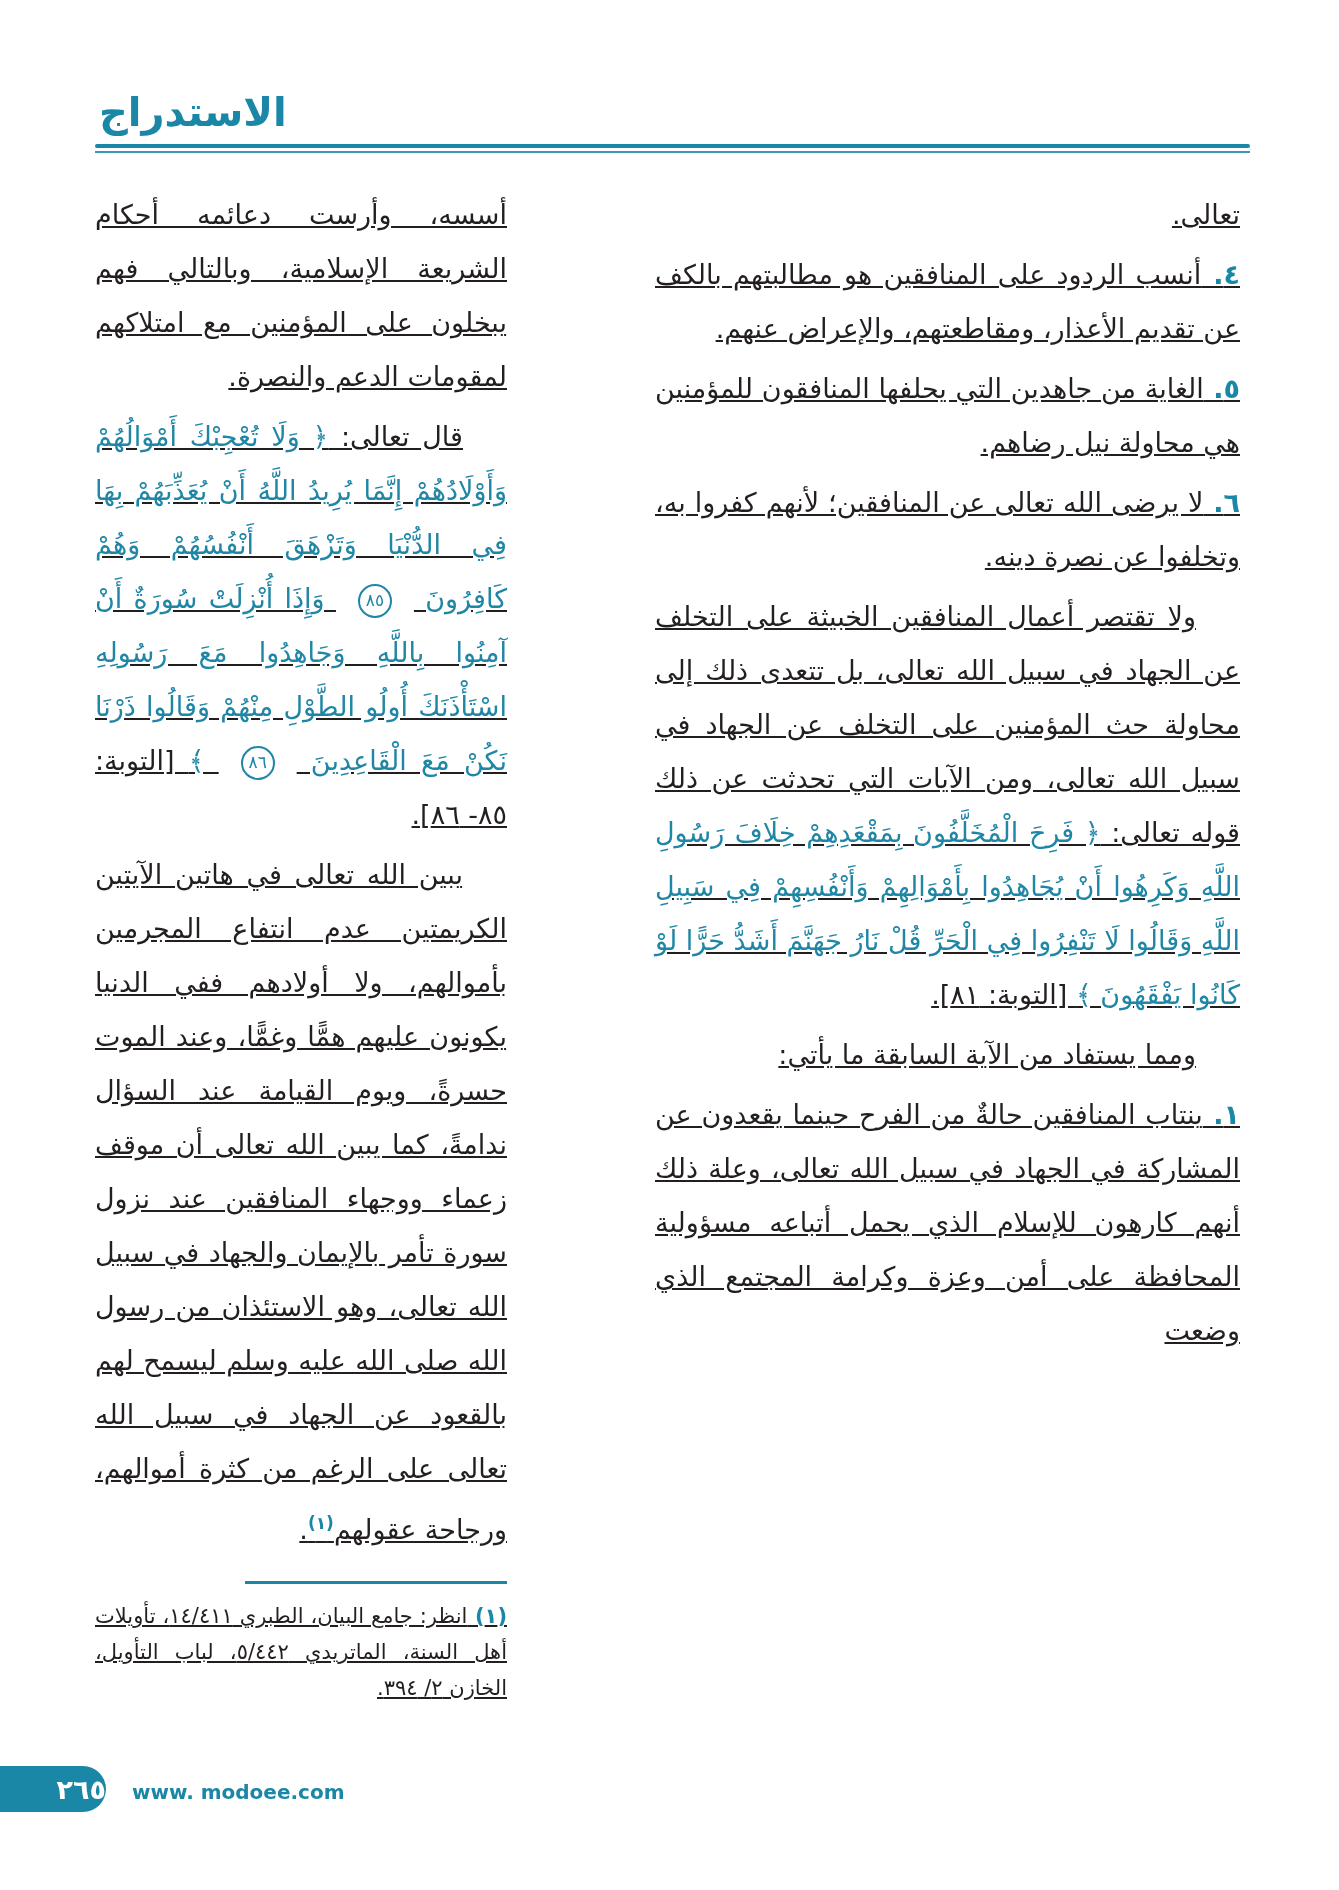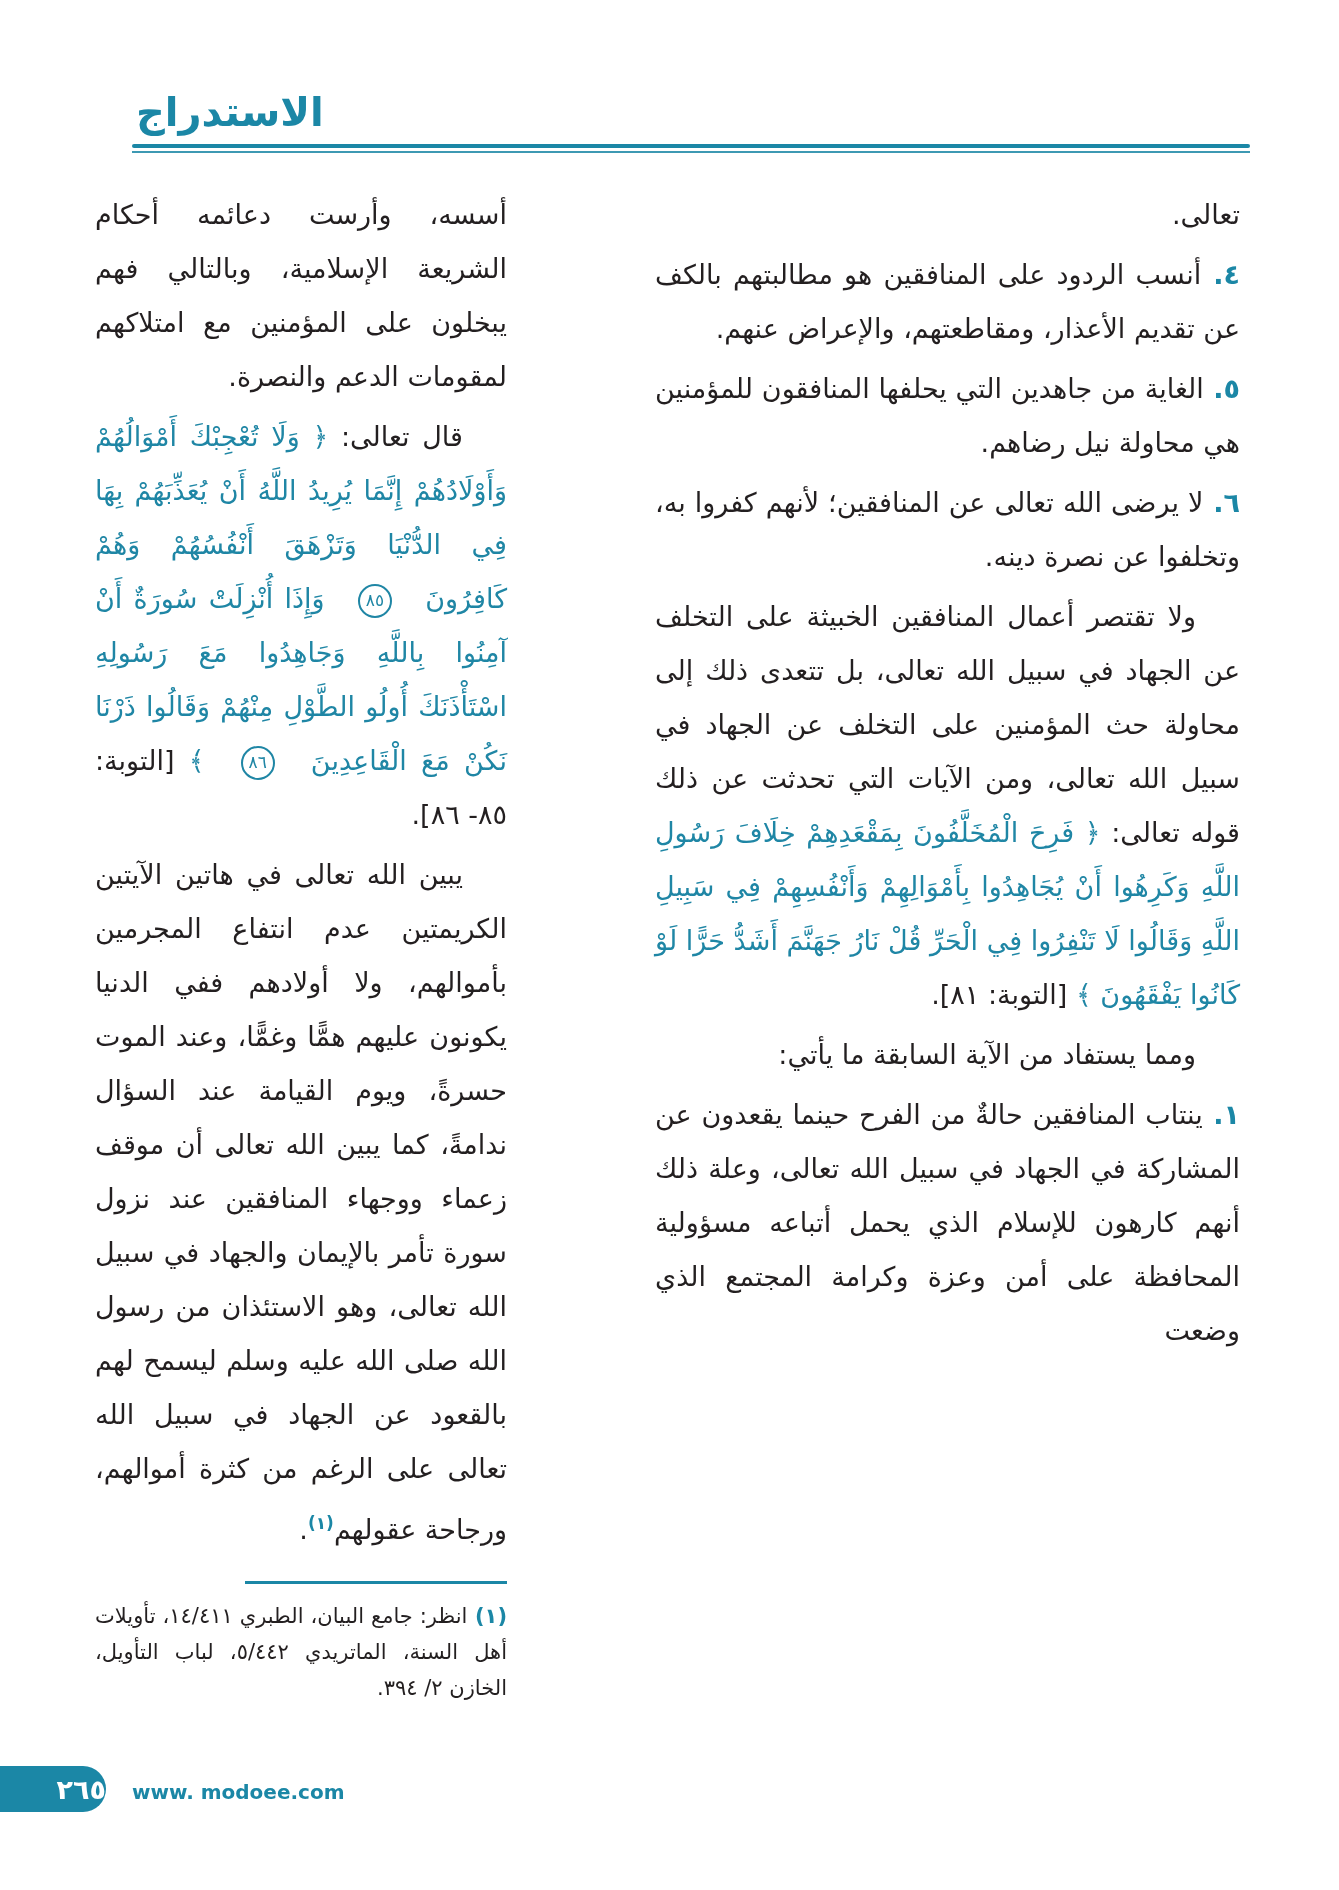--- a/index.html
+++ b/index.html
@@ -14,21 +14,21 @@
     background:var(--paper);
     font-family:"DejaVu Sans",sans-serif;
     color:var(--ink);
     position:relative;
     overflow:hidden;
     direction:rtl;
   }
   .page{position:absolute;inset:0;}
 
   
-  .page-header{position:absolute;top:84px;right:89px;left:95px;margin-left:37px;}
+  .page-header{position:absolute;top:84px;right:89px;left:95px;}
   .header-title{
     text-align:left;
     color:var(--accent);
     font-size:40px;
     font-weight:bold;
     line-height:56px;
     padding-left:4px;
   }
   .rule-thick{margin-top:4px;height:4px;background:var(--accent);border-radius:2px;}
   .rule-thin{margin-top:3px;height:2px;background:var(--accent);opacity:.85;}
@@ -39,20 +39,21 @@
     display:flex;gap:148px;align-items:flex-start;
   }
   .col-first{flex:0 0 585px;}
   .col-second{flex:1 1 auto;min-width:0;}
 
   .para{
     font-size:27px;
     line-height:54px;
     text-align:justify;
     margin-bottom:6px;
+    text-decoration:underline;
   }
   .para.indent{text-indent:44px;}
   .seg-body{color:var(--ink);}
   .seg-num{color:var(--accent);font-weight:bold;}
   .seg-quran{color:var(--quran);}
   .seg-ayah{
     display:inline-flex;align-items:center;justify-content:center;
     width:34px;height:34px;
     border:2px solid var(--quran);
     border-radius:50%;

